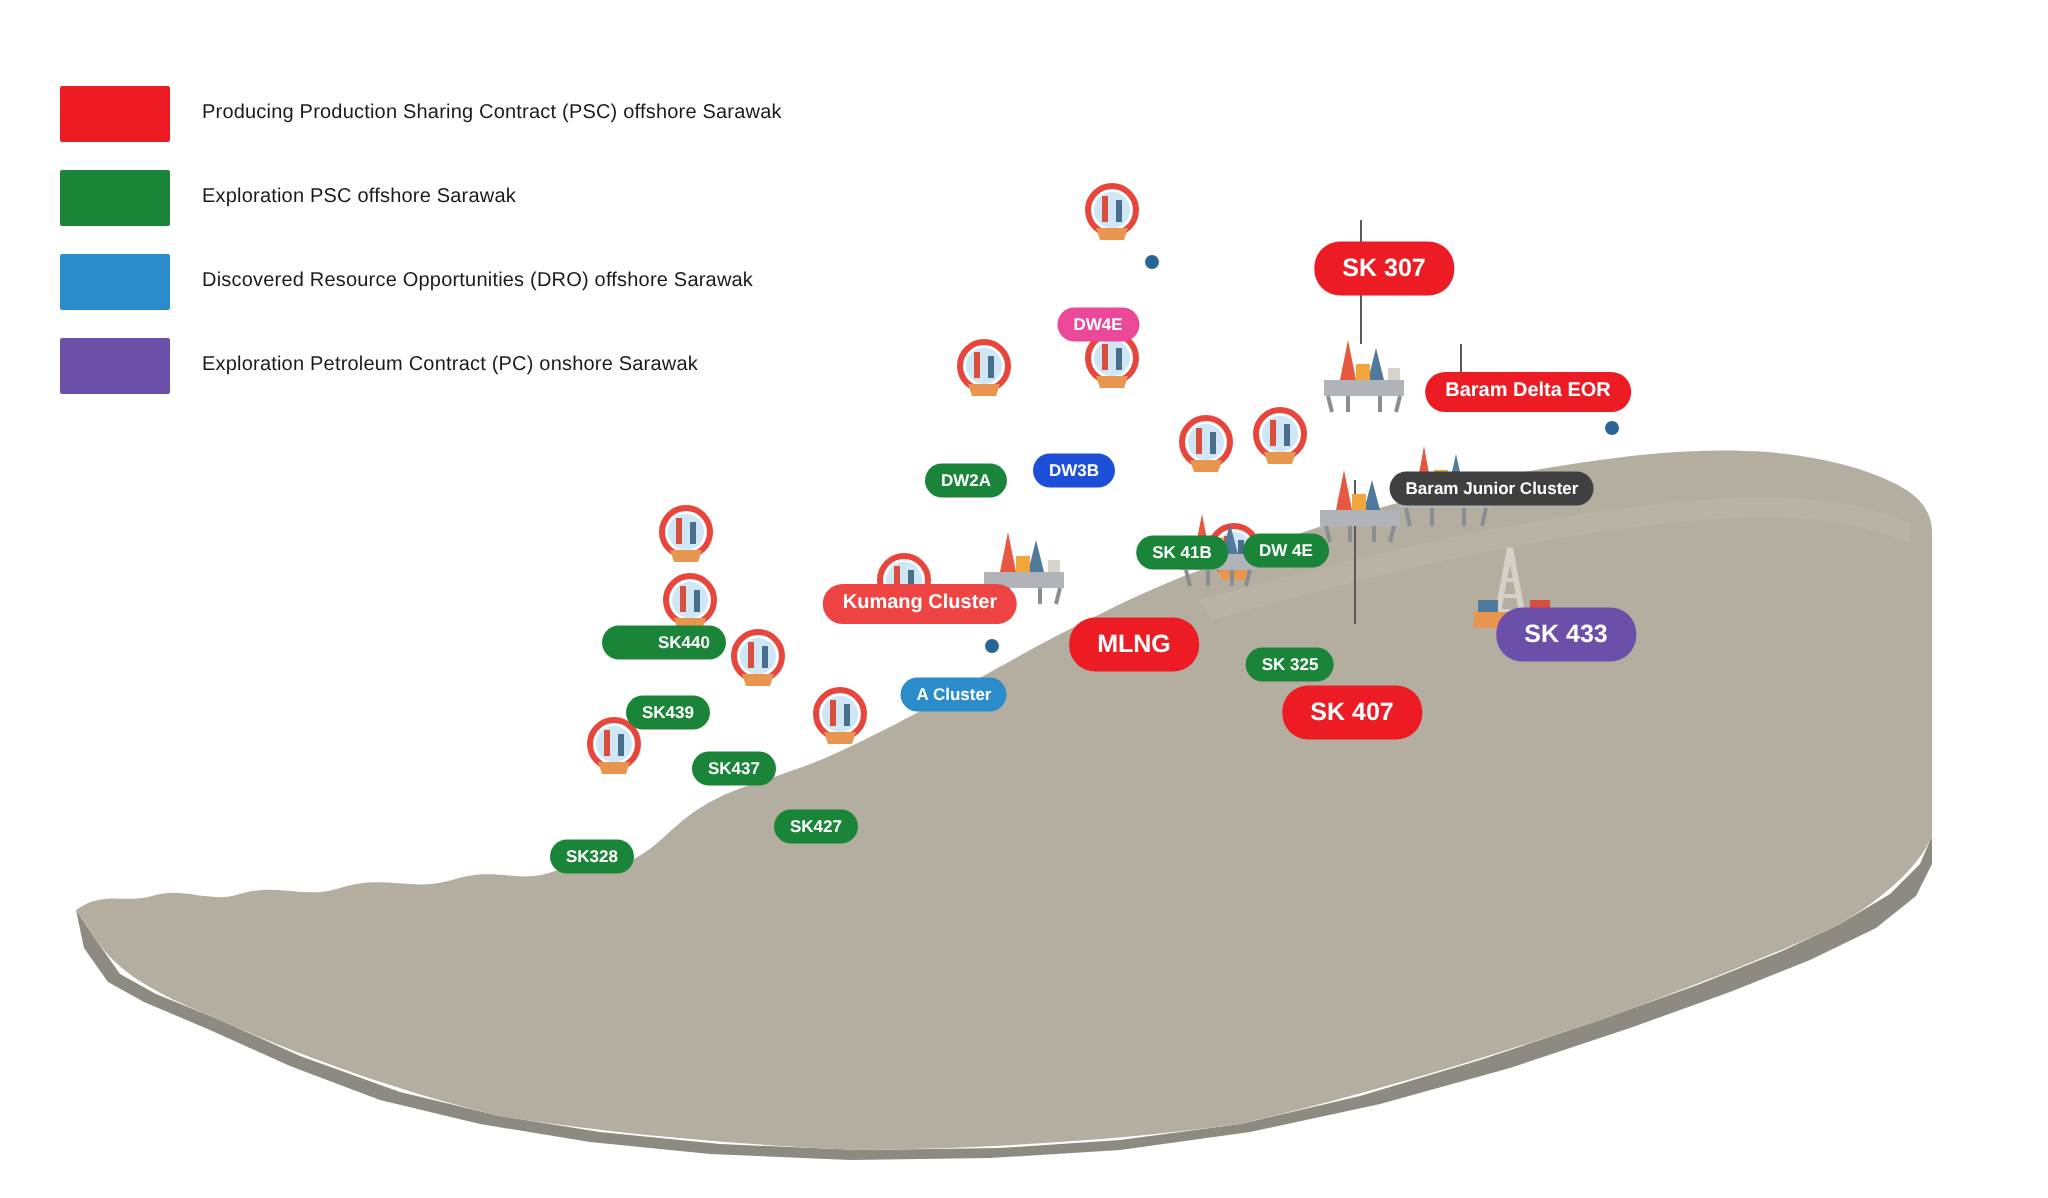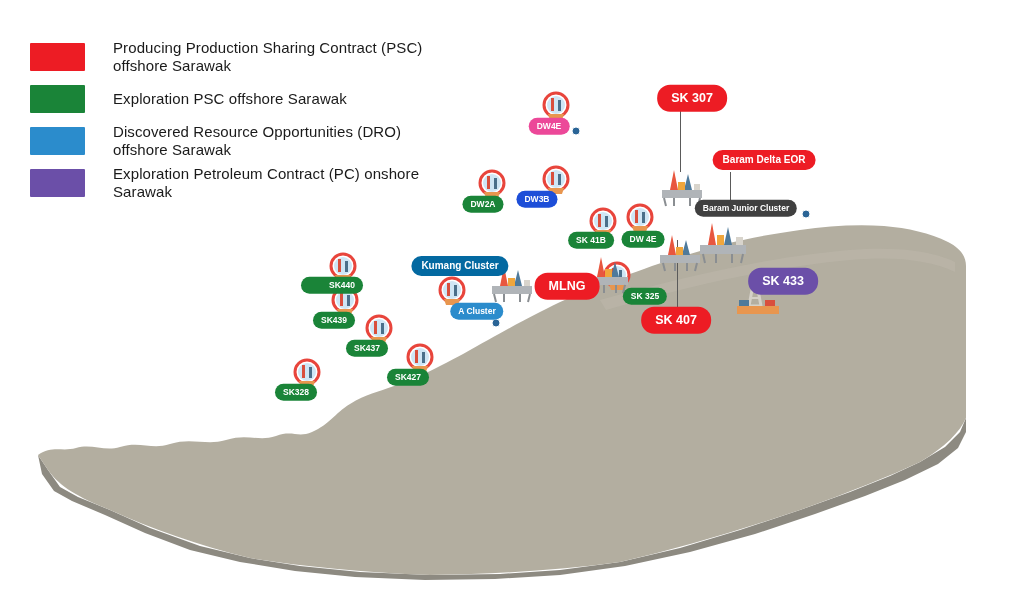--- a/index.html
+++ b/index.html
@@ -28,22 +28,22 @@
     height: 30px;
     margin-bottom: 12px;
   }
   .legend-swatch {
     width: 55px;
     height: 28px;
     flex: 0 0 55px;
     border-radius: 1px;
   }
   .legend-label {
-    margin-left: 28px;
-    font-size: 15px;
+    margin-left: 16px;
+    font-size: 10px;
     color: #1a1a1a;
     line-height: 1.2;
     letter-spacing: 0.1px;
   }
 
   
   #map-stage {
     position: absolute;
     left: 0;
     top: 0;
@@ -61,20 +61,21 @@
     position: absolute;
     transform: translate(-50%, -50%);
     border-radius: 11px;
     color: #ffffff;
     white-space: nowrap;
     display: flex;
     align-items: center;
     justify-content: center;
     box-sizing: border-box;
     line-height: 1;
+    margin-top: 36px;
   }
   .pill.small {
     font-size: 8.5px;
     padding: 4px 8px;
     border-radius: 9px;
     font-weight: bold;
   }
   .pill.medium {
     font-size: 10px;
     padding: 5px 10px;
@@ -314,21 +315,21 @@
   <div class="pill small" style="left:591px; top:240px; background:#1a8438;">SK 41B</div>
   <div class="pill small" style="left:643px; top:239px; background:#1a8438;">DW 4E</div>
   <div class="pill small" style="left:645px; top:296px; background:#1a8438;">SK 325</div>
   <div class="pill small" style="left:332px; top:285px; background:#1a8438;padding-left:28px;">SK440</div>
   <div class="pill small" style="left:334px; top:320px; background:#1a8438;">SK439</div>
   <div class="pill small" style="left:367px; top:348px; background:#1a8438;">SK437</div>
   <div class="pill small" style="left:408px; top:377px; background:#1a8438;">SK427</div>
   <div class="pill small" style="left:296px; top:392px; background:#1a8438;">SK328</div>
   <div class="pill small" style="left:477px; top:311px; background:#2b8ccc;">A Cluster</div>
   <div class="pill small" style="left:746px; top:208px; background:#404040;text-align:right;">Baram Junior Cluster</div>
-  <div class="pill medium" style="left:460px; top:266px; background:#0369a1;">Kumang Cluster</div>
+  <div class="pill medium" style="left:460px; top:266px; background:#ef4444;">Kumang Cluster</div>
   <div class="pill large" style="left:567px; top:286px; background:#ed1c24;">MLNG</div>
   <div class="pill large" style="left:692px; top:98px;  background:#ed1c24;">SK 307</div>
   <div class="pill medium" style="left:764px; top:160px; background:#ed1c24;">Baram Delta EOR</div>
   <div class="pill large" style="left:676px; top:320px; background:#ed1c24;">SK 407</div>
   <div class="pill large" style="left:783px; top:281px; background:#6b4fa8;">SK 433</div>
 </div>
 
 <div id="legend">
   <div class="legend-row">
     <div class="legend-swatch" style="background:#ed1c24;"></div>

